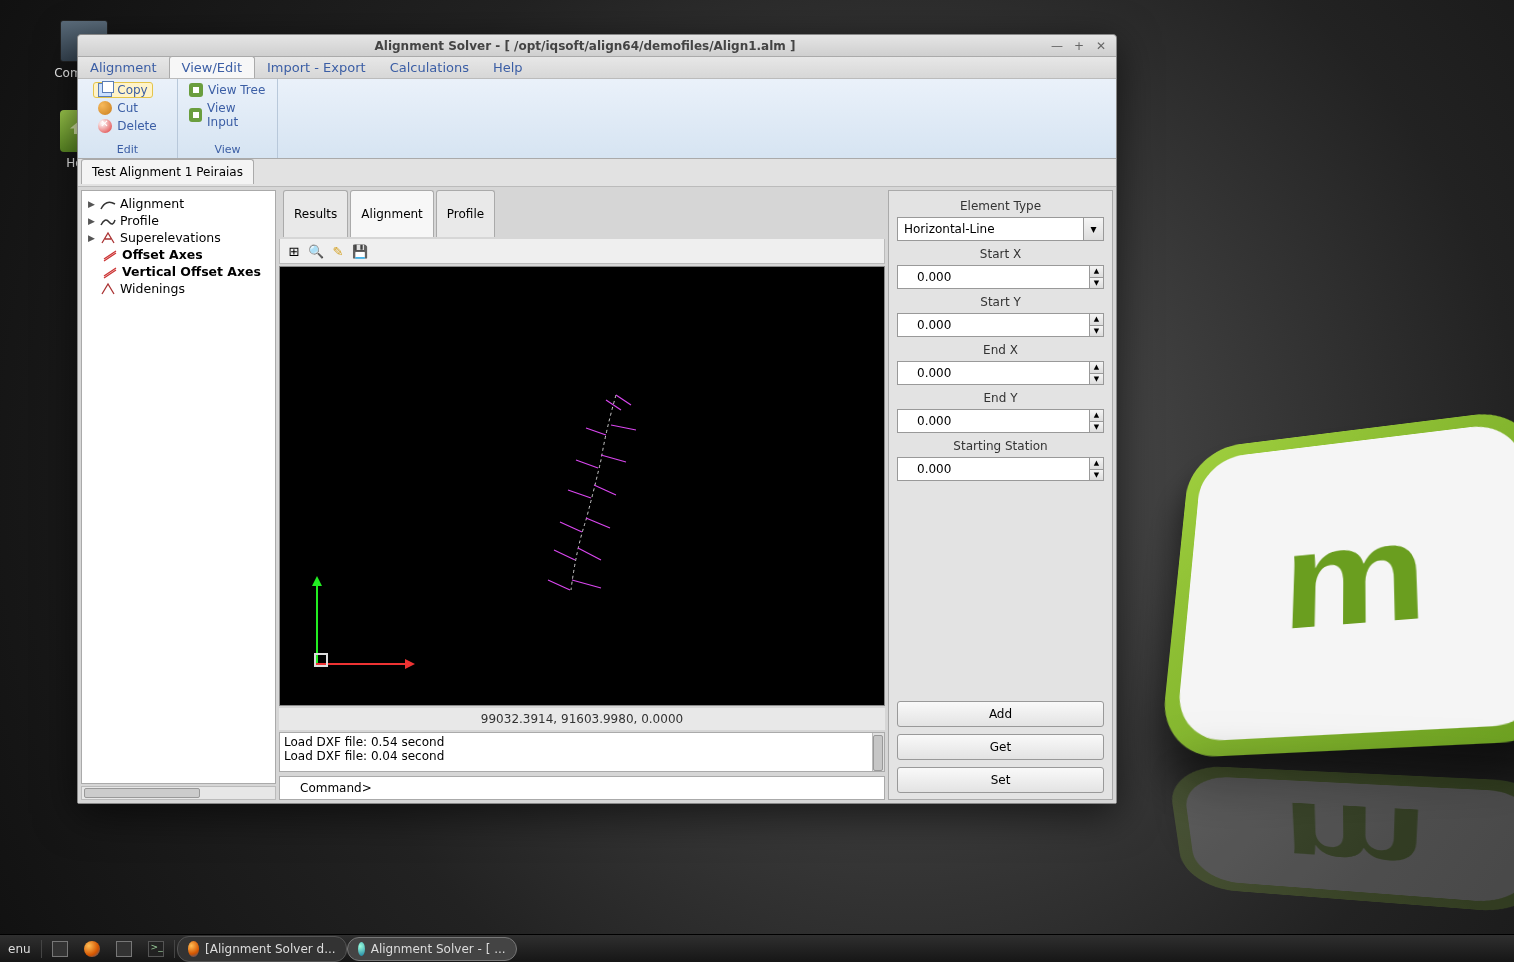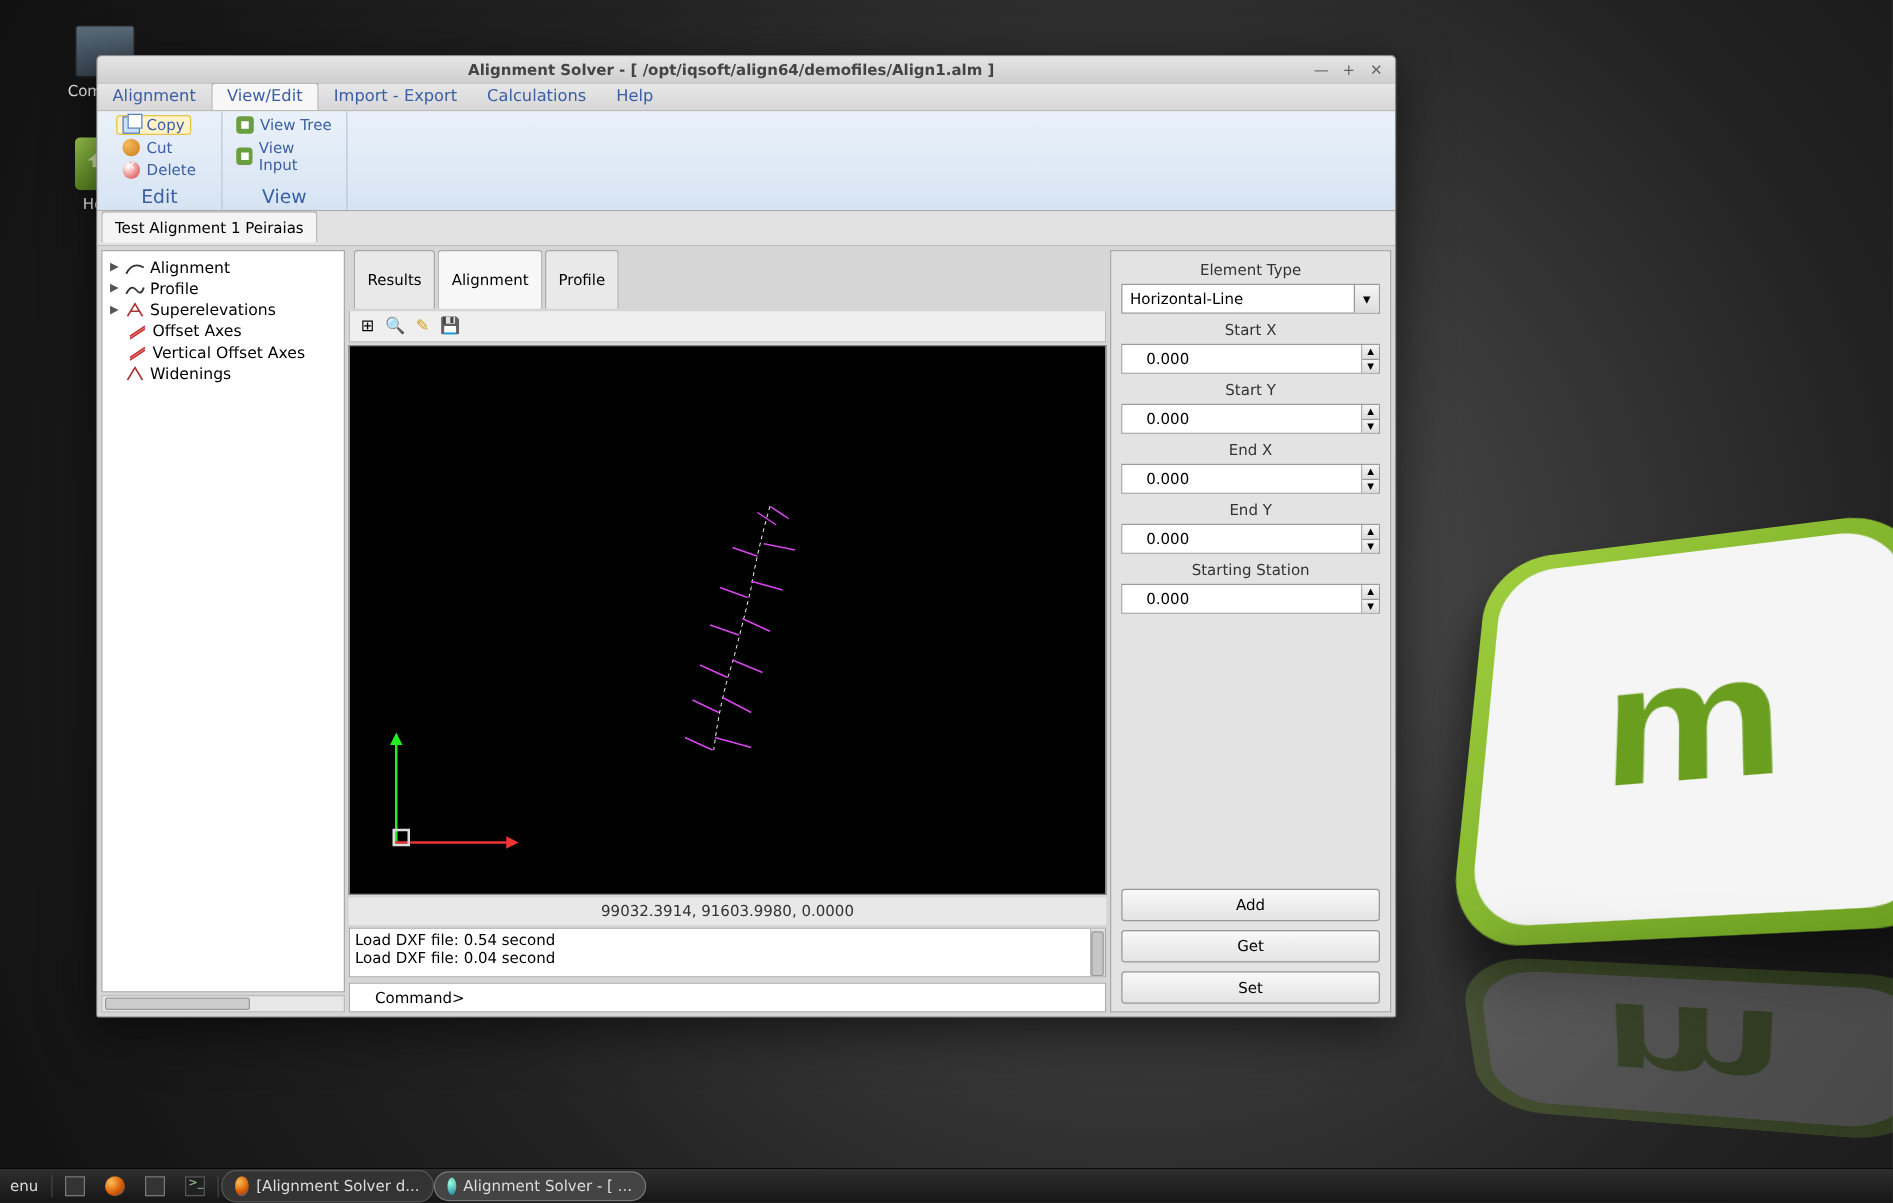--- a/index.html
+++ b/index.html
@@ -18,58 +18,58 @@
   .logo-reflect .logo-ring{background:linear-gradient(135deg,#9fcf3e,#6a9e1f);}
 
   .desk-icon{ position:absolute; width:72px; text-align:center; color:#eee; font-size:12px; }
   .desk-icon .ico{ width:48px; height:42px; margin:0 auto 4px; }
   .di-comp .ico{ background:linear-gradient(#5a6b7a,#364451); border-radius:3px; border:1px solid #222;}
   .di-home .ico{ background:linear-gradient(#9ecb4d,#5b8a24); border-radius:4px; position:relative;}
   .di-home .ico::before{content:"";position:absolute;left:10px;top:10px;width:20px;height:14px;background:#d8e9a9;clip-path:polygon(50% 0,100% 60%,80% 60%,80% 100%,20% 100%,20% 60%,0 60%);}
 
   
   .window {
-    position:absolute; left:77px; top:44px; width:1040px; height:770px;
+    position:absolute; left:77px; top:34px; width:1040px; height:770px;
     background:#dcdcdc; border:1px solid #888; border-radius:4px 4px 2px 2px;
     box-shadow:0 10px 40px rgba(0,0,0,.6);
     display:flex; flex-direction:column;
   }
   .titlebar{ height:22px; background:linear-gradient(#e5e5e5,#cfcfcf); border-bottom:1px solid #aaa;
     display:flex; align-items:center; border-radius:4px 4px 0 0; font-size:12px; color:#444;}
   .titlebar .title{ flex:1; text-align:center; font-weight:bold;}
   .win-btns{ display:flex; gap:8px; padding:0 8px; color:#666; }
   .win-btns span{ width:14px; height:14px; display:flex; align-items:center; justify-content:center; cursor:pointer;}
 
   .menubar{ height:22px; background:linear-gradient(#e7e7e7,#d7d7d7); border-bottom:1px solid #bbb;
     display:flex; font-size:13px; color:#3b5ea5; }
   .menubar div{ padding:3px 12px; cursor:pointer;}
   .menubar .active{ background:#f7f7f7; border:1px solid #aaa; border-bottom:none; border-radius:3px 3px 0 0; margin-top:-1px;}
 
   .ribbon{ background:linear-gradient(#eaf1fa,#d6e4f2); height:80px; display:flex; border-bottom:1px solid #aaa; font-size:12px;}
   .ribbon-group{ border-right:1px solid #b8c8da; padding:3px 6px 0; display:flex; flex-direction:column; align-items:center;}
   .rg-body{flex:1; display:flex; flex-direction:column; gap:2px; align-items:flex-start;}
-  .rg-label{font-size:15px; color:#3b5ea5; text-align:center; padding:2px 0;}
+  .rg-label{font-size:11px; color:#3b5ea5; text-align:center; padding:2px 0;}
   .rbtn{ display:flex; align-items:center; gap:5px; padding:1px 5px; border-radius:3px; cursor:pointer; color:#3b5ea5;}
   .rbtn.sel{ background:#fff3c8; border:1px solid #e4c44a; padding:0 4px;}
   .ricon{ width:14px;height:14px; display:inline-block;}
   .ricon.copy{background:#cce1ff;border:1px solid #5a7db7;position:relative;}
   .ricon.copy::after{content:"";position:absolute;left:3px;top:-3px;width:10px;height:10px;background:#fff;border:1px solid #5a7db7;}
   .ricon.cut{background:radial-gradient(circle at 30% 30%,#f7b95a,#c97e1e);border-radius:50%;}
   .ricon.del{background:radial-gradient(circle at 30% 30%,#fff,#d33);border-radius:50%;position:relative;}
   .ricon.del::after{content:"✕";position:absolute;left:2px;top:-1px;color:#fff;font-size:10px;font-weight:bold;}
   .ricon.tree{background:#6a9e3e;border-radius:3px;position:relative;}
   .ricon.tree::after{content:"";position:absolute;left:4px;top:4px;width:6px;height:6px;background:#fff;}
 
   .doctab-row{ height:28px; background:#e2e2e2; border-bottom:1px solid #bbb; display:flex; align-items:flex-start; padding-left:3px;}
   .doctab{ background:#f4f4f4; border:1px solid #aaa; border-bottom:none; padding:5px 10px; font-size:12px; border-radius:3px 3px 0 0;}
 
   .body{ flex:1; display:flex; padding:3px; gap:3px; background:#d6d6d6;}
   .tree-pane{ width:195px; background:#fff; border:1px solid #aaa; font-size:12.5px; padding:4px 0;}
   .tree-item{ display:flex; align-items:center; gap:4px; padding:1px 4px 1px 6px; cursor:pointer;}
-  .tree-item.sub{ padding-left:20px;}
+  .tree-item.sub{ padding-left:20px;font-weight:bold;}
   .tri{ width:8px; color:#555; font-size:9px;}
   .tic{ width:16px; height:14px; display:inline-flex; align-items:center; justify-content:center;}
   .tic svg{width:16px;height:14px;}
 
   .center-pane{ flex:1; display:flex; flex-direction:column; gap:2px;}
   .view-tabs{ display:flex; gap:2px; padding-left:4px; font-size:12px;}
   .vtab{ background:#e9e9e9; border:1px solid #aaa; padding:16px 10px; border-radius:3px 3px 0 0; cursor:pointer; border-bottom:none;}
   .vtab.active{ background:#f7f7f7;}
   .view-toolbar{display:flex; gap:6px; padding:4px 6px; background:#efefef; border:1px solid #bbb; border-top:none;}
   .vt-ico{width:16px;height:16px;cursor:pointer;display:flex;align-items:center;justify-content:center;font-size:13px;}

